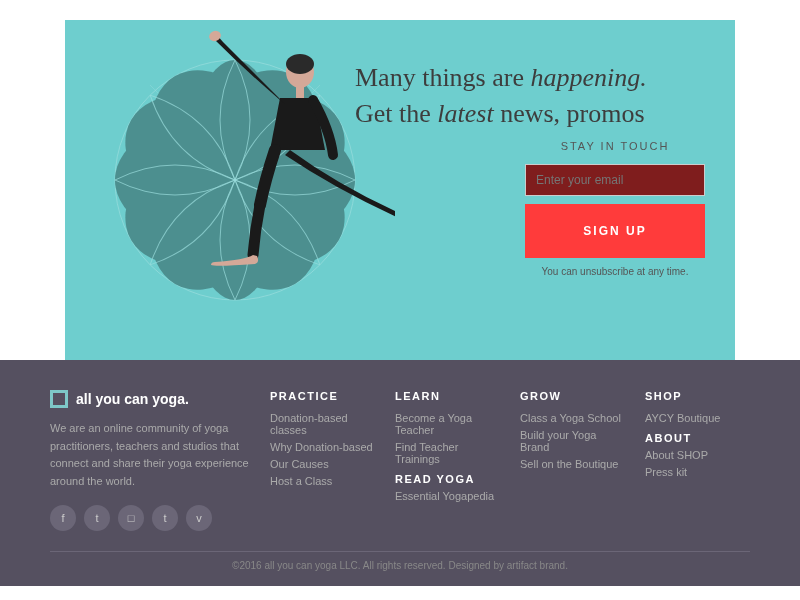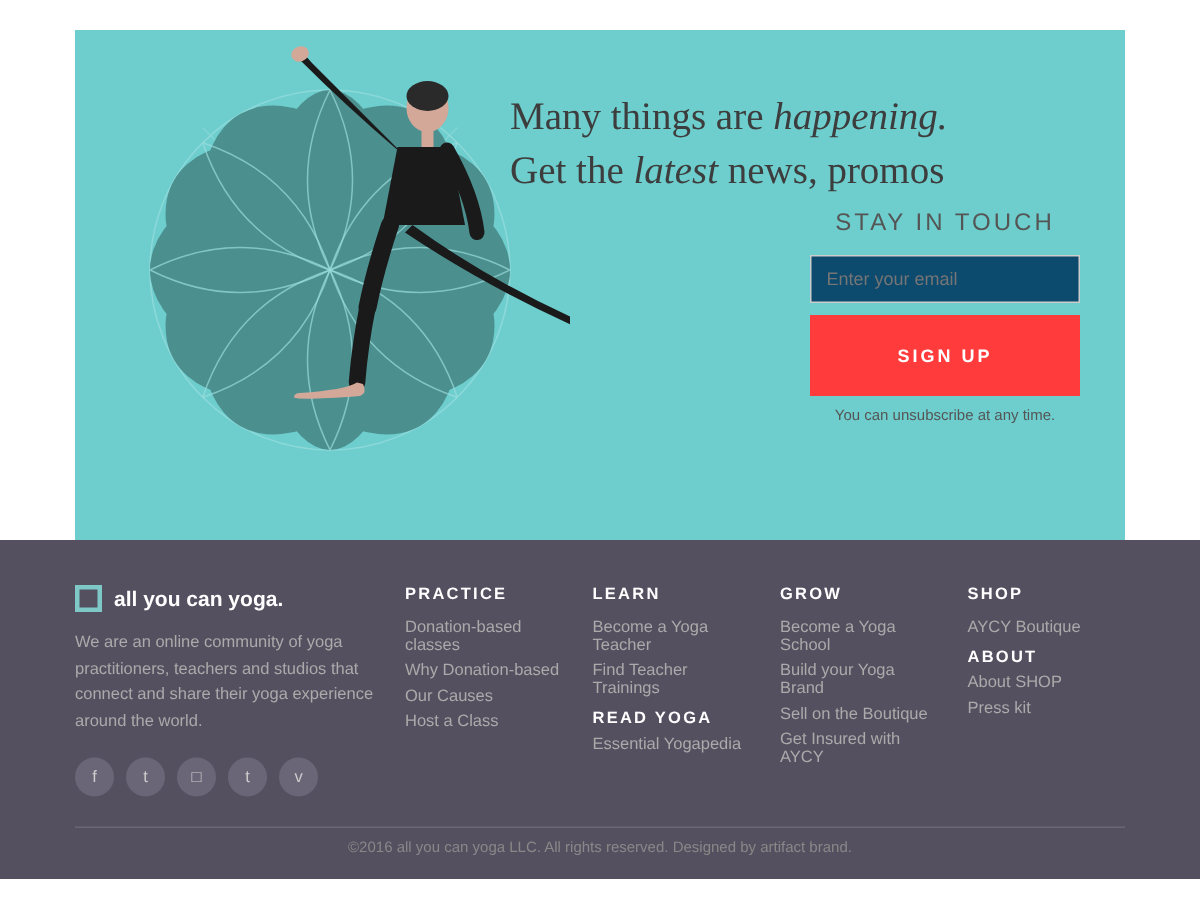--- a/index.html
+++ b/index.html
@@ -4,21 +4,21 @@
   <style>
     * { margin: 0; padding: 0; box-sizing: border-box; }
     body { width: 800px; height: 600px; overflow: hidden; font-family: 'Georgia', serif; background: #fff; }
 
     
     .hero {
       position: relative;
       background: #6ecece;
       height: 340px;
       overflow: hidden;
-      margin: 0 50px;
+      margin: 0 65px;
     }
 
     .hero-mandala {
       position: absolute;
       left: 30px;
       top: 10px;
       width: 280px;
       height: 300px;
       opacity: 0.3;
     }
@@ -44,38 +44,38 @@
 
     .hero-signup {
       position: absolute;
       right: 30px;
       top: 120px;
       width: 180px;
       text-align: center;
     }
 
     .hero-signup .stay-label {
-      font-size: 16px;
+      font-size: 11px;
       letter-spacing: 2px;
       color: #555;
       margin-bottom: 12px;
       text-transform: uppercase;
       font-family: Arial, sans-serif;
     }
 
     .hero-signup input {
       width: 100%;
       padding: 8px 10px;
       border: 1px solid #ccc;
       font-size: 12px;
       margin-bottom: 8px;
       outline: none;
       font-family: Arial, sans-serif;
       color: #999;
-      background: #0c4a6e;
+      background: #7f1d1d;
     }
 
     .hero-signup button {
       width: 100%;
       padding: 20px;
       background: #ff3b3b;
       color: #fff;
       border: none;
       font-size: 12px;
       letter-spacing: 2px;
@@ -340,24 +340,23 @@
       <div class="footer-col">
         <div class="footer-col-title">LEARN</div>
         <a>Become a Yoga Teacher</a>
         <a>Find Teacher Trainings</a>
         <div class="section-label">READ YOGA</div>
         <a>Essential Yogapedia</a>
       </div>
 
       <div class="footer-col">
         <div class="footer-col-title">GROW</div>
-        <a>Become a Yoga School</a>
+        <a>Class a Yoga School</a>
         <a>Build your Yoga Brand</a>
         <a>Sell on the Boutique</a>
-        <a>Get Insured with AYCY</a>
       </div>
 
       <div class="footer-col">
         <div class="footer-col-title">SHOP</div>
         <a>AYCY Boutique</a>
         <div class="section-label">ABOUT</div>
         <a>About SHOP</a>
         <a>Press kit</a>
       </div>
     </div>

